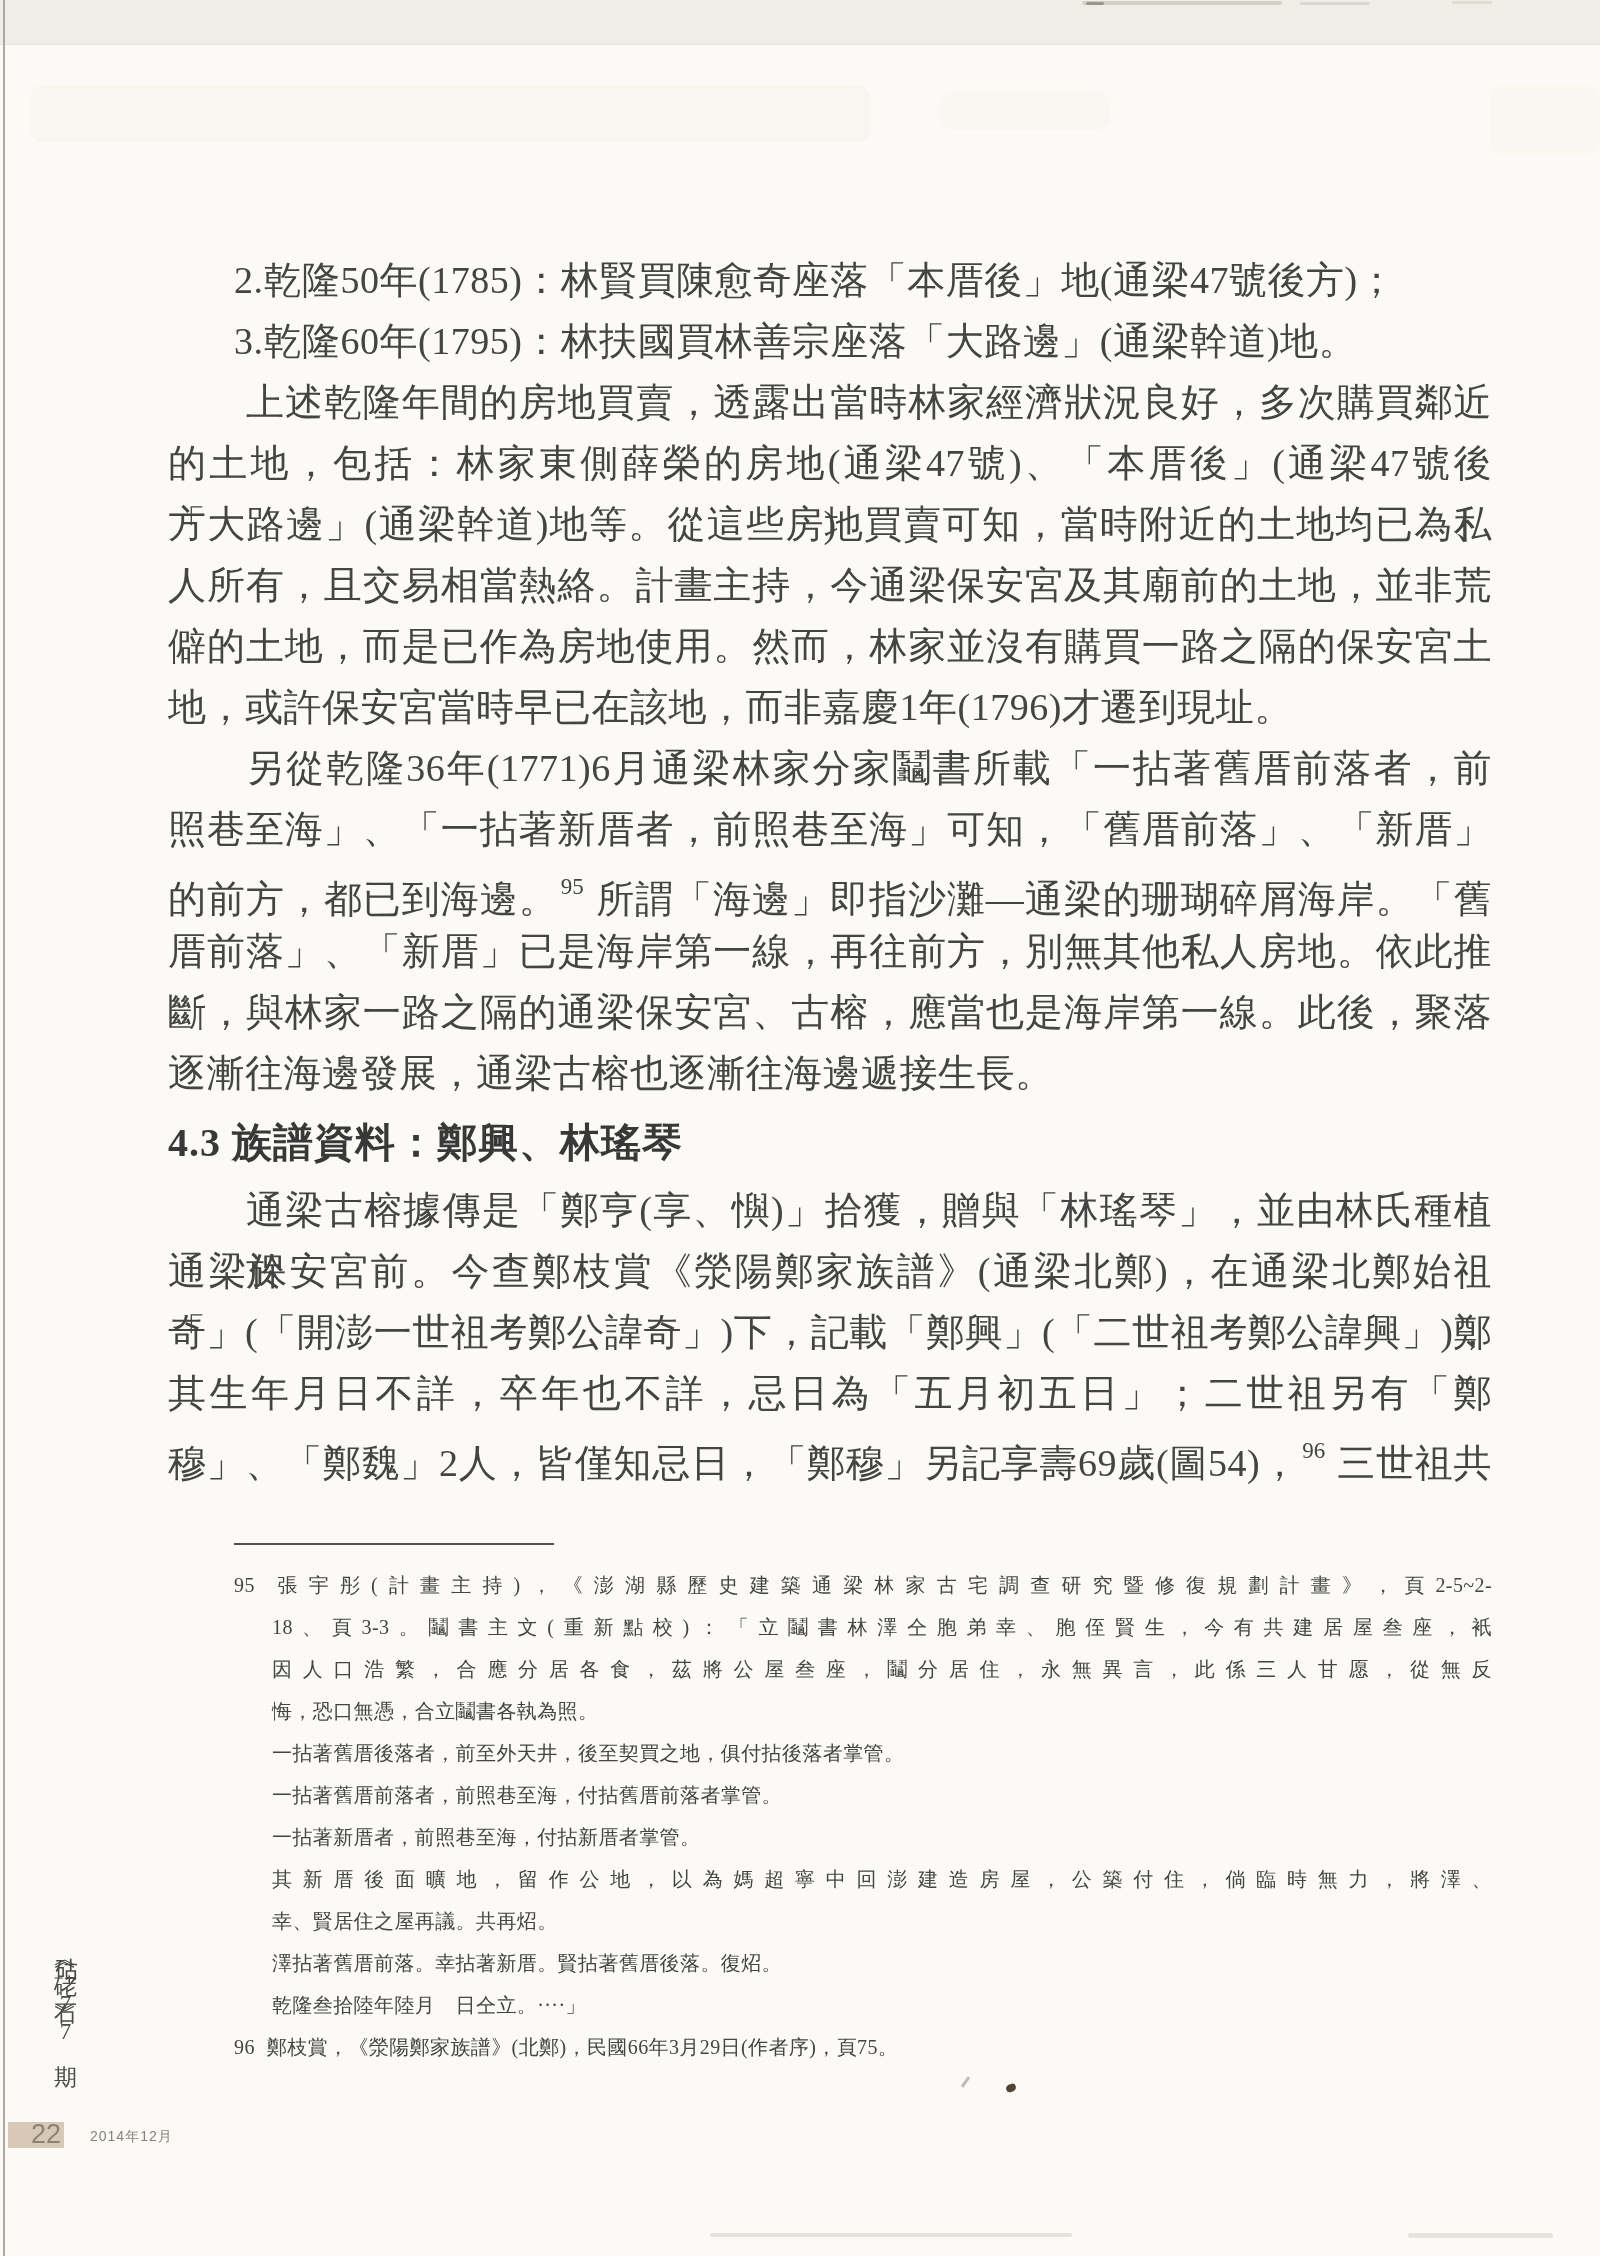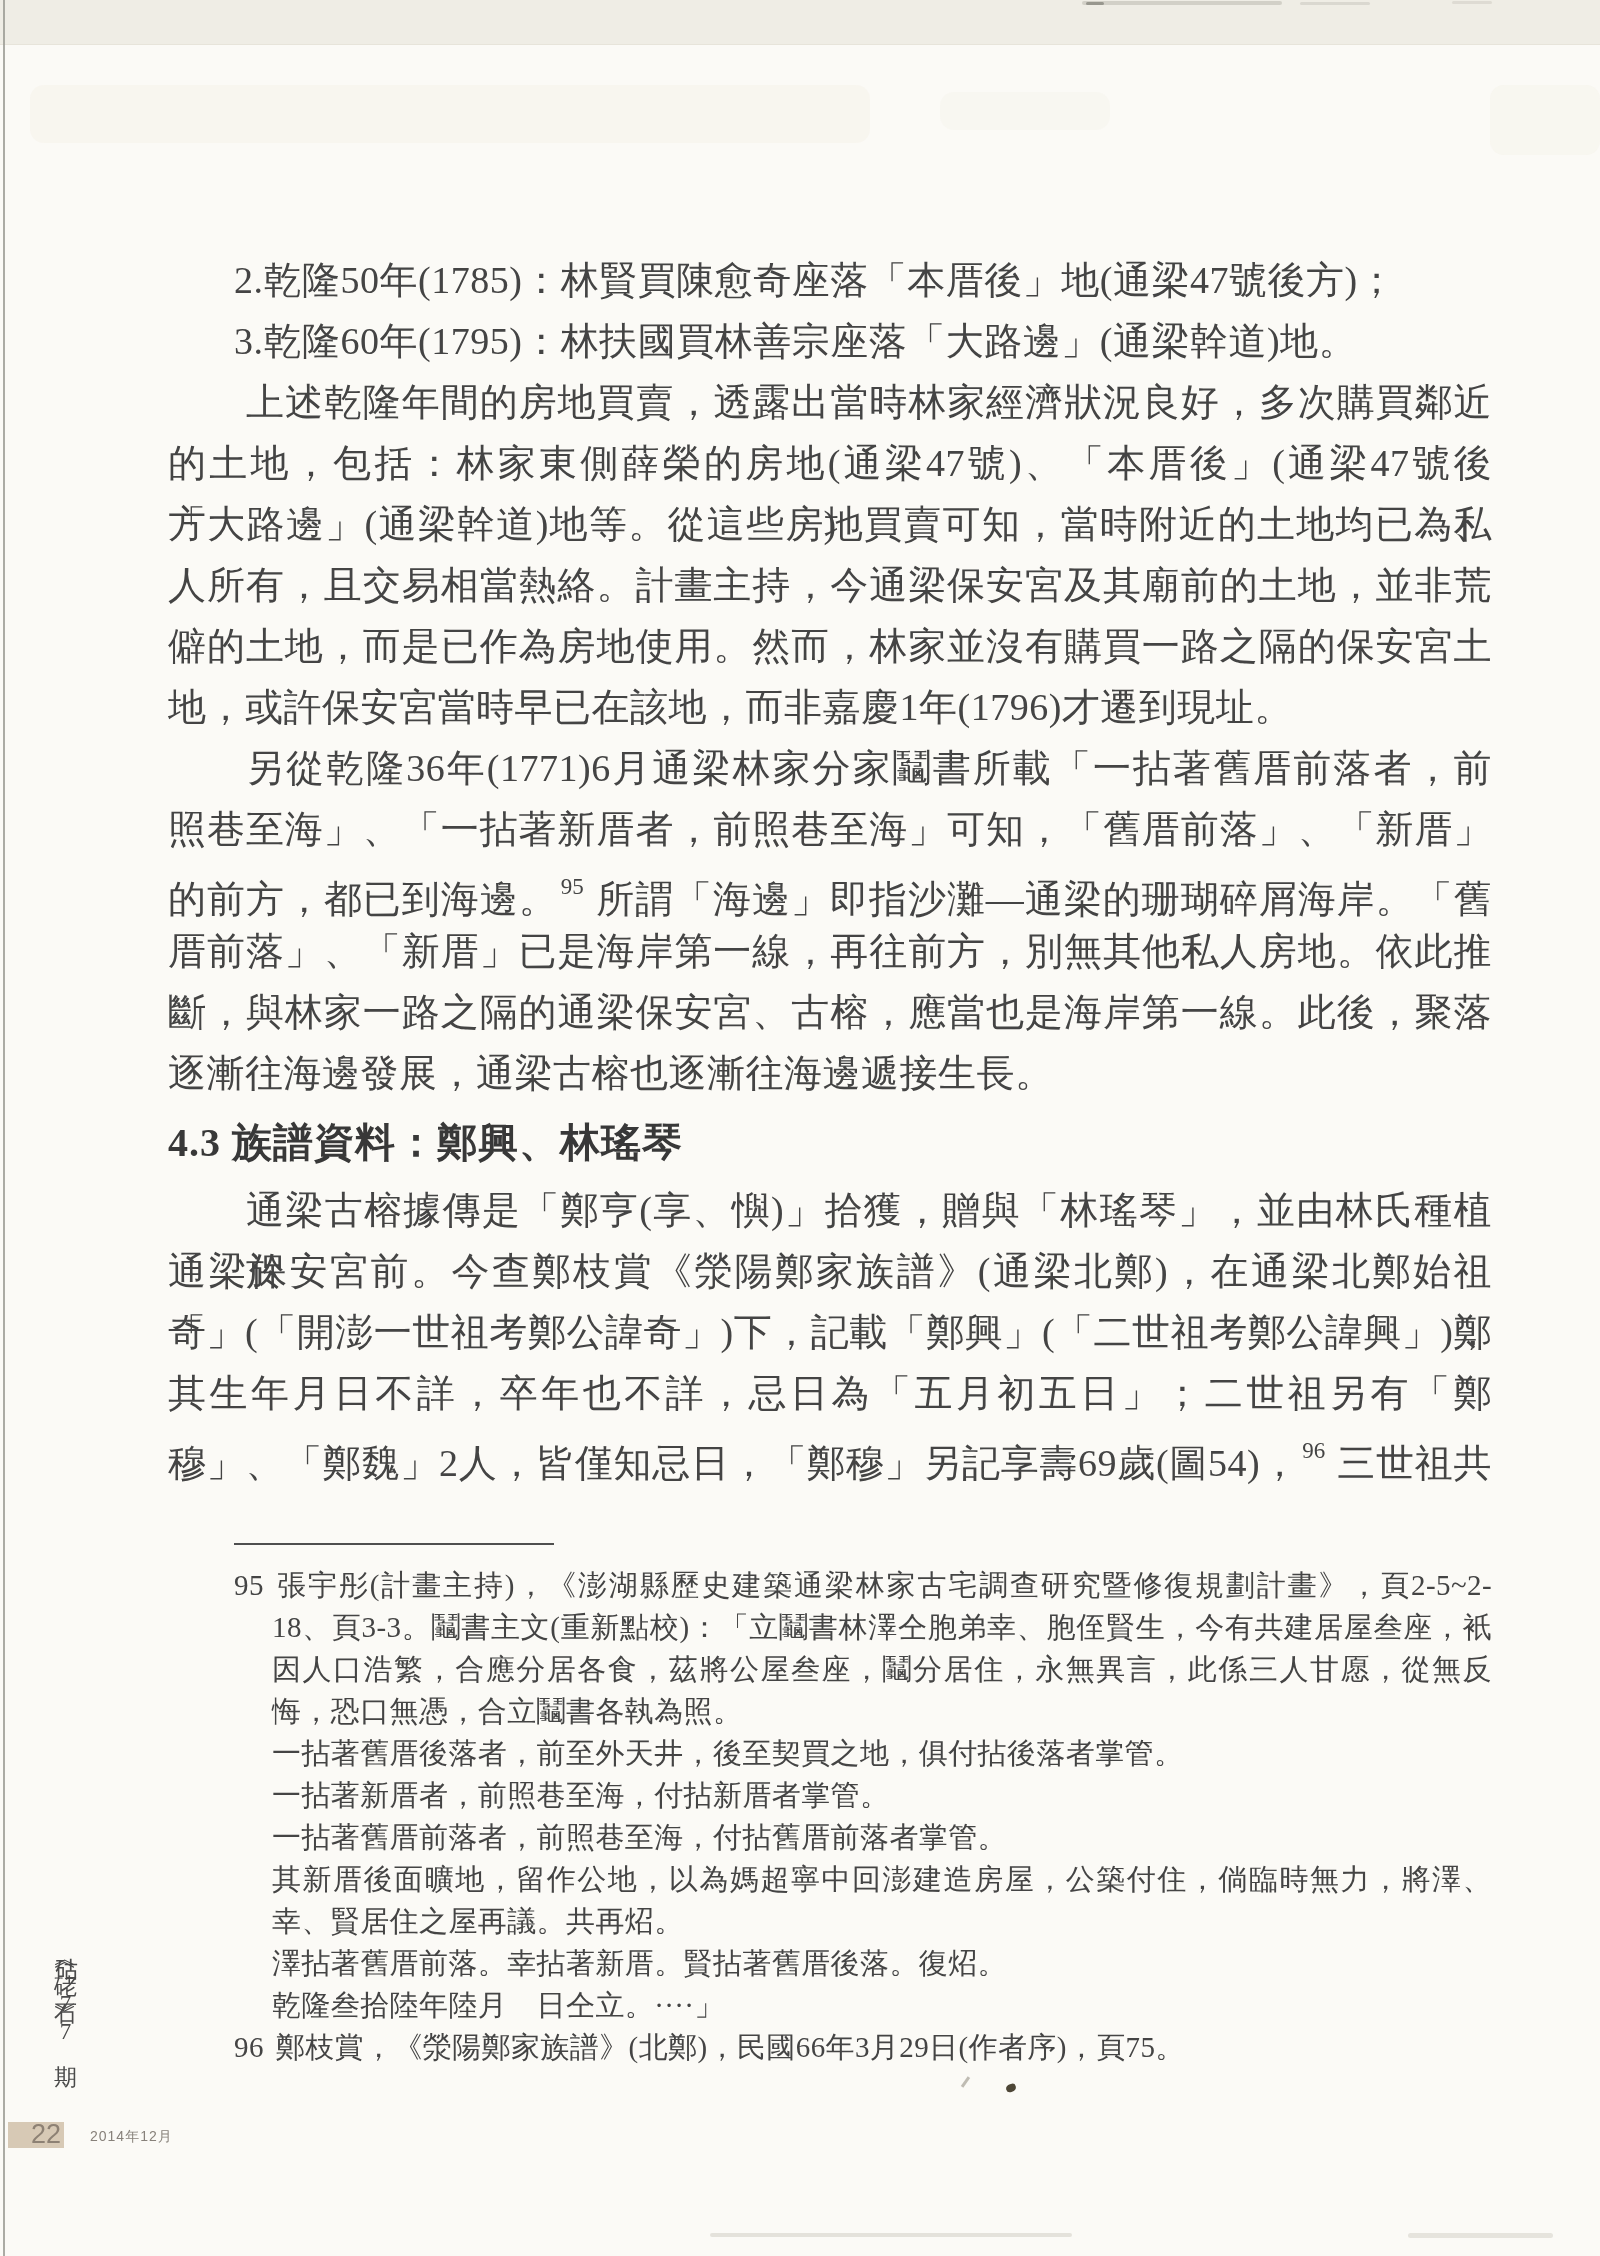--- a/index.html
+++ b/index.html
@@ -29,21 +29,21 @@
   .bl.item{padding-left:66px;}
   .fnref{font-size:23px;position:relative;top:-4px;vertical-align:super;margin:0 12px 0 3px;letter-spacing:0;}
 
   .heading{
     position:absolute;left:168px;top:1110px;height:66px;line-height:66px;
     font-size:40px;font-weight:bold;color:var(--heading-ink);letter-spacing:1px;white-space:nowrap;
   }
 
   .fn-rule{position:absolute;left:234px;top:1543px;width:320px;height:2px;background:var(--rule);}
   .fn-block{position:absolute;left:234px;top:1564px;width:1258px;}
-  .fl{height:42px;line-height:42px;font-size:29px;letter-spacing:.4px;padding-left:38px;white-space:nowrap;}
+  .fl{height:42px;line-height:42px;font-size:20px;letter-spacing:.4px;padding-left:38px;white-space:nowrap;}
   .fl.full{white-space:normal;text-align:justify;text-align-last:justify;}
   .fl.num{text-indent:-38px;}
   .fn-num{margin-right:12px;}
 
   .v-title{
     position:absolute;left:50px;top:1953px;
     writing-mode:vertical-rl;text-orientation:upright;
     font-size:23px;letter-spacing:3px;color:var(--vtitle);white-space:nowrap;
   }
   .footer-box{
@@ -111,22 +111,22 @@
 
   <div class="fn-rule"></div>
   <div class="fn-block">
     <div class="fl num full">
       <span class="fn-num">95</span><span>張宇彤(計畫主持)，《澎湖縣歷史建築通梁林家古宅調查研究暨修復規劃計畫》，頁2-5~2-</span>
     </div>
     <div class="fl full">18、頁3-3。鬮書主文(重新點校)：「立鬮書林澤仝胞弟幸、胞侄賢生，今有共建居屋叁座，衹</div>
     <div class="fl full">因人口浩繁，合應分居各食，茲將公屋叁座，鬮分居住，永無異言，此係三人甘愿，從無反</div>
     <div class="fl">悔，恐口無憑，合立鬮書各執為照。</div>
     <div class="fl">一拈著舊厝後落者，前至外天井，後至契買之地，俱付拈後落者掌管。</div>
+    <div class="fl">一拈著舊厝前落者，前照巷至海，付拈舊厝前落者掌管。</div>
     <div class="fl">一拈著新厝者，前照巷至海，付拈新厝者掌管。</div>
-    <div class="fl">一拈著舊厝前落者，前照巷至海，付拈舊厝前落者掌管。</div>
     <div class="fl full">其新厝後面曠地，留作公地，以為媽超寧中回澎建造房屋，公築付住，倘臨時無力，將澤、</div>
     <div class="fl">幸、賢居住之屋再議。共再炤。</div>
     <div class="fl">澤拈著舊厝前落。幸拈著新厝。賢拈著舊厝後落。復炤。</div>
     <div class="fl">乾隆叁拾陸年陸月　日仝立。····」</div>
     <div class="fl num">
       <span class="fn-num">96</span><span>鄭枝賞，《滎陽鄭家族譜》(北鄭)，民國66年3月29日(作者序)，頁75。</span>
     </div>
   </div>
 
   <div class="v-title">《硓𥑮石》77期</div>

